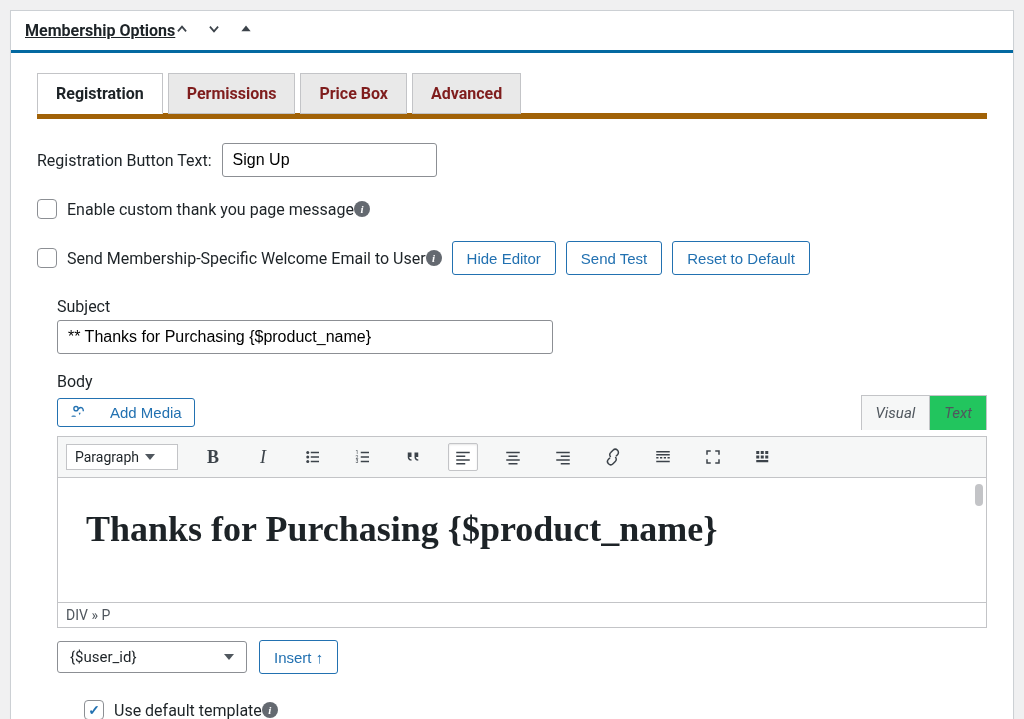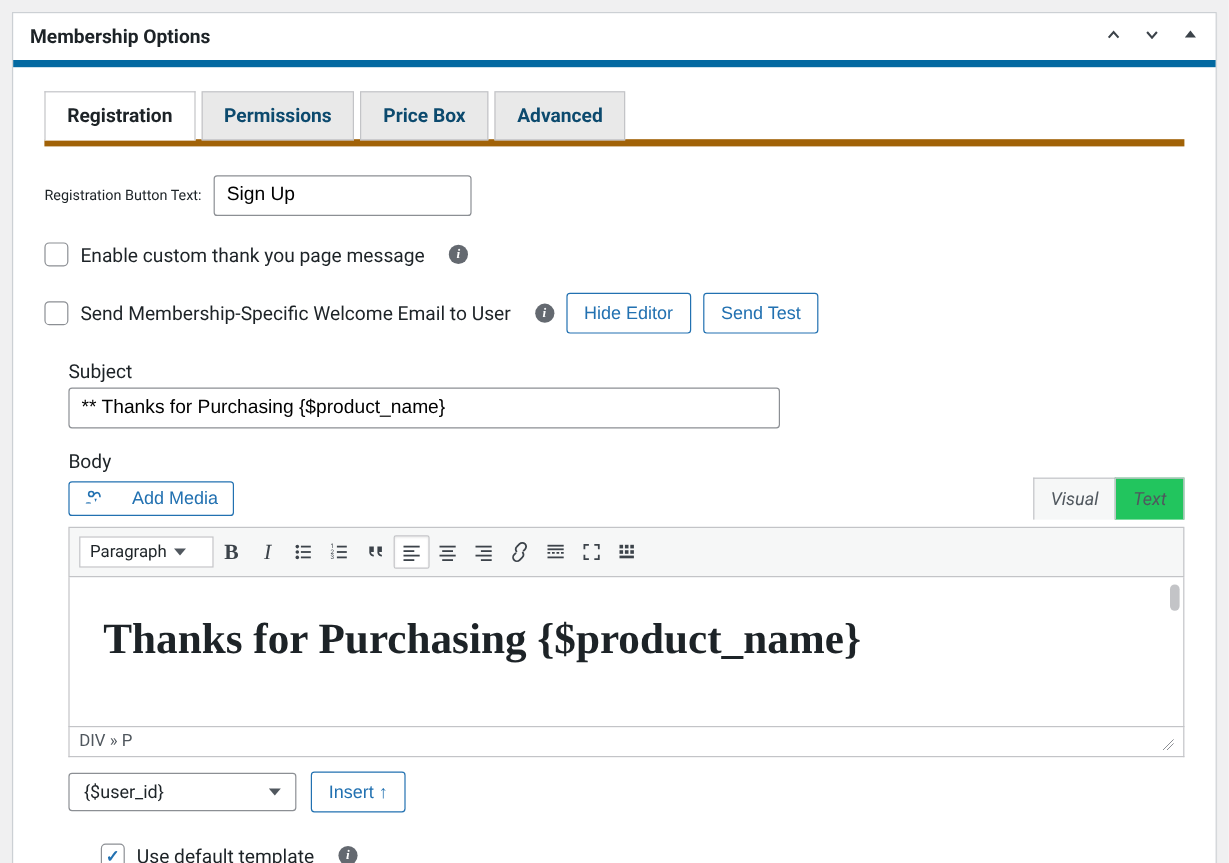--- a/index.html
+++ b/index.html
@@ -11,51 +11,52 @@
     color: #1d2327;
   }
   .panel {
     background: #fff;
     border: 1px solid #ccd0d4;
     box-shadow: 0 1px 1px rgba(0,0,0,.04);
   }
   .panel-header {
     display: flex;
     align-items: center;
-    justify-content: space-between;
+    justify-content: flex-start;
     padding: 10px 14px;
-    border-bottom: 6px solid #0369a1;
+    border-bottom: 3px solid #0369a1;
+    text-decoration: underline;
   }
   .panel-title { font-size: 16px; font-weight: 700; }
   .panel-ctrls { display: flex; gap: 18px; align-items: center; }
   .panel-ctrls svg { width: 14px; height: 14px; }
   .panel-body { padding: 20px 26px 20px 26px; }
   .tabbar {
     display: flex;
     border-bottom: 6px solid #a16207;
     margin-bottom: 24px;
   }
   .tab {
     padding: 10px 18px;
     font-size: 16px;
     font-weight: 700;
     border: 1px solid #c3c4c7;
     margin-right: 5px;
     margin-bottom: -1px;
     background: #e9e9e9;
-    color: #0c4a6e;
+    color: #7f1d1d;
     cursor: pointer;
   }
   .tab.active {
     background: #fff;
     color: #1d2327;
     border-bottom-color: #fff;
   }
   .row { display: flex; align-items: center; gap: 10px; margin-bottom: 22px; }
-  .row-label { font-size: 12px; color: #1d2327; }
+  .row-label { font-size: 16px; color: #1d2327; }
   .text-input {
     border: 1px solid #8c8f94;
     border-radius: 3px;
     padding: 6px 10px;
     font-size: 16px;
     min-height: 34px;
     background: #fff;
   }
   .reg-btn-input { width: 215px; }
   .chk {
@@ -65,41 +66,41 @@
     background: #fff;
     display: inline-flex; align-items:center; justify-content:center;
     flex-shrink:0;
   }
   .chk.checked::before {
     content: "✓";
     color: #2271b1;
     font-weight: 700;
     font-size: 14px;
   }
-  .chk-label { font-size: 16px; display:flex; align-items:center; gap:20px;}
+  .chk-label { font-size: 16px; display:flex; align-items:center; gap:0;}
   .info-icon {
     width: 16px; height: 16px; border-radius: 50%;
     background: #646970; color:#fff;
     display:inline-flex; align-items:center; justify-content:center;
     font-family: Georgia, serif; font-style: italic; font-weight:700;
     font-size: 11px;
   }
   .btn {
     border: 1px solid #2271b1;
     color: #2271b1;
     background: #fff;
     border-radius: 3px;
     padding: 6px 14px;
     font-size: 15px;
     cursor: pointer;
     min-height: 34px;
   }
   .field-block { margin-left: 20px; margin-bottom: 18px; }
   .field-label { font-size: 16px; margin-bottom: 4px; display:block;}
-  .subject-input { width: 593px; }
+  .subject-input { width: 496px; }
   .addmedia-btn {
     display:inline-flex; gap:24px;
     border:1px solid #2271b1; color:#2271b1; background:#fff;
     border-radius:3px; padding:5px 12px; font-size:15px; cursor:pointer;
   }
   .editor-wrap { margin-top: 6px; }
   .editor-tabs { display:flex; justify-content:flex-end; }
   .editor-tab {
     padding: 8px 14px;
     font-size: 15px;
@@ -113,21 +114,21 @@
   }
   .editor-tab.inactive { background: #22c55e; }
   .editor-tab.active { background: #f6f7f7; }
   .editor-toolbar-row {
     display:flex; align-items:center; justify-content:space-between;
   }
   .toolbar {
     background: #f6f7f7;
     border: 1px solid #c3c4c7;
     padding: 6px 8px;
-    display:flex; align-items:center; gap:0;
+    display:flex; align-items:center; gap:20px;
   }
   .fmt-select {
     border: 1px solid #c3c4c7;
     background: #fff;
     padding: 4px 22px 4px 8px;
     font-size: 14px;
     position: relative;
     display:inline-flex; align-items:center; gap:6px;
   }
   .caret-down {
@@ -221,20 +222,21 @@
     </div>
 
     <div class="row">
       <span class="chk"></span>
       <span class="chk-label">
         <span>Send Membership-Specific Welcome Email to User</span>
         <span class="info-icon">i</span>
       </span>
       <button class="btn">Hide Editor</button>
       <button class="btn">Send Test</button>
+      <button class="btn">Reset to Default</button>
     </div>
 
     <div class="field-block">
       <span class="field-label">Subject</span>
       <input class="text-input subject-input" value="** Thanks for Purchasing {$product_name}" style="">
     </div>
 
     <div class="field-block">
       <span class="field-label">Body</span>
 

